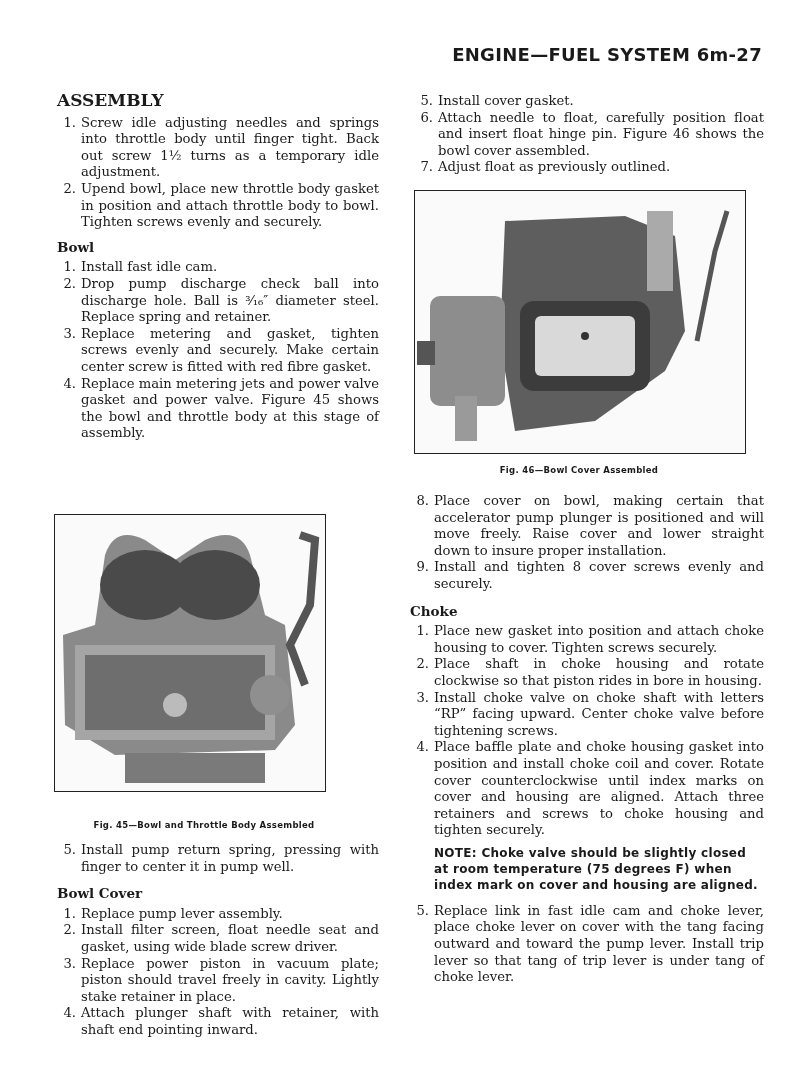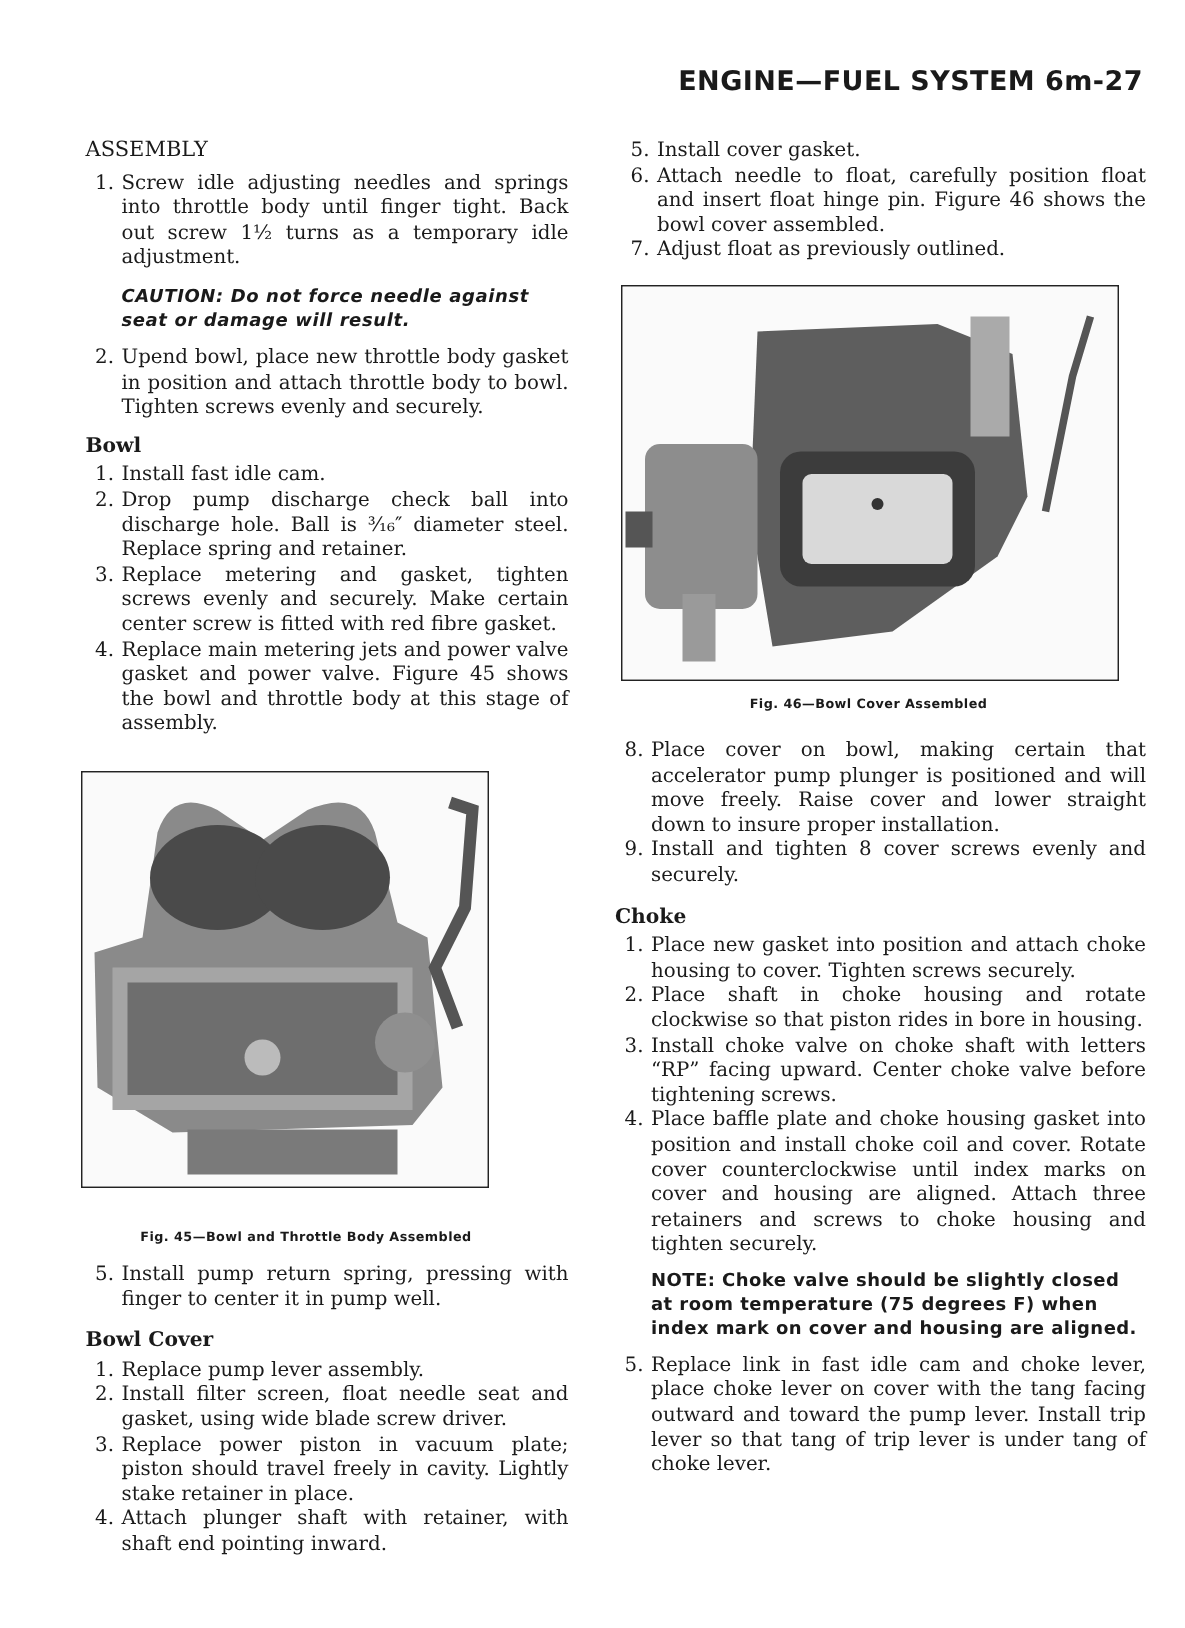--- a/index.html
+++ b/index.html
@@ -3,21 +3,21 @@
 <meta charset="utf-8">
 <style>
   html, body { margin:0; padding:0; background:#fff; }
   body { width:790px; height:1085px; position:relative; overflow:hidden; color:#1a1a1a;
          font-family:"DejaVu Serif", serif; }
   .hdr { position:absolute; top:44px; right:28px; font-family:"DejaVu Sans", sans-serif; font-weight:bold;
          font-size:18px; letter-spacing:0.3px; }
   .col { position:absolute; font-size:13.2px; line-height:16.6px; }
   .left { left:57px; top:92px; width:322px; }
   .right { left:414px; top:93px; width:350px; }
-  h1 { font-size:14px; margin:0 0 6px 0; font-weight:normal; }
+  h1 { font-size:17px; margin:0 0 6px 0; font-weight:bold; }
   h2 { font-size:13.5px; margin:4px 0 4px 0; font-weight:bold; }
   ol { margin:0; padding:0; list-style:none; }
   li { display:flex; text-align:justify; }
   li .n { flex:0 0 24px; text-align:right; padding-right:5px; box-sizing:border-box; }
   li .t { flex:1; }
   .caution { font-family:"DejaVu Sans", sans-serif; font-weight:bold; font-style:italic;
              font-size:12px; line-height:16px; margin:8px 0 10px 24px; letter-spacing:0.4px; }
   .note { font-family:"DejaVu Sans", sans-serif; font-weight:bold; font-size:12px; line-height:16px;
           margin:6px 0 10px 24px; letter-spacing:0.3px; }
   .fig { position:absolute; border:1.5px solid #222; background:#f3f3f3; overflow:hidden; }
@@ -30,21 +30,20 @@
 <div class="hdr">ENGINE—FUEL SYSTEM 6m-27</div>
 
 <div class="col left">
   <h1>ASSEMBLY</h1>
   <ol>
     <li>
         <span class="n">1.</span>
         <span class="t">Screw idle adjusting needles and springs into throttle body until finger tight. Back out screw 1½ turns as a temporary idle adjustment.</span>
       </li>
   </ol>
-  <div class="caution">CAUTION: Do not force needle against seat or damage will result.</div>
   <ol>
     <li>
         <span class="n">2.</span>
         <span class="t">Upend bowl, place new throttle body gasket in position and attach throttle body to bowl. Tighten screws evenly and securely.</span>
       </li>
   </ol>
   <h2 style="margin-top:8px">Bowl</h2>
   <ol>
     <li>
         <span class="n">1.</span>

